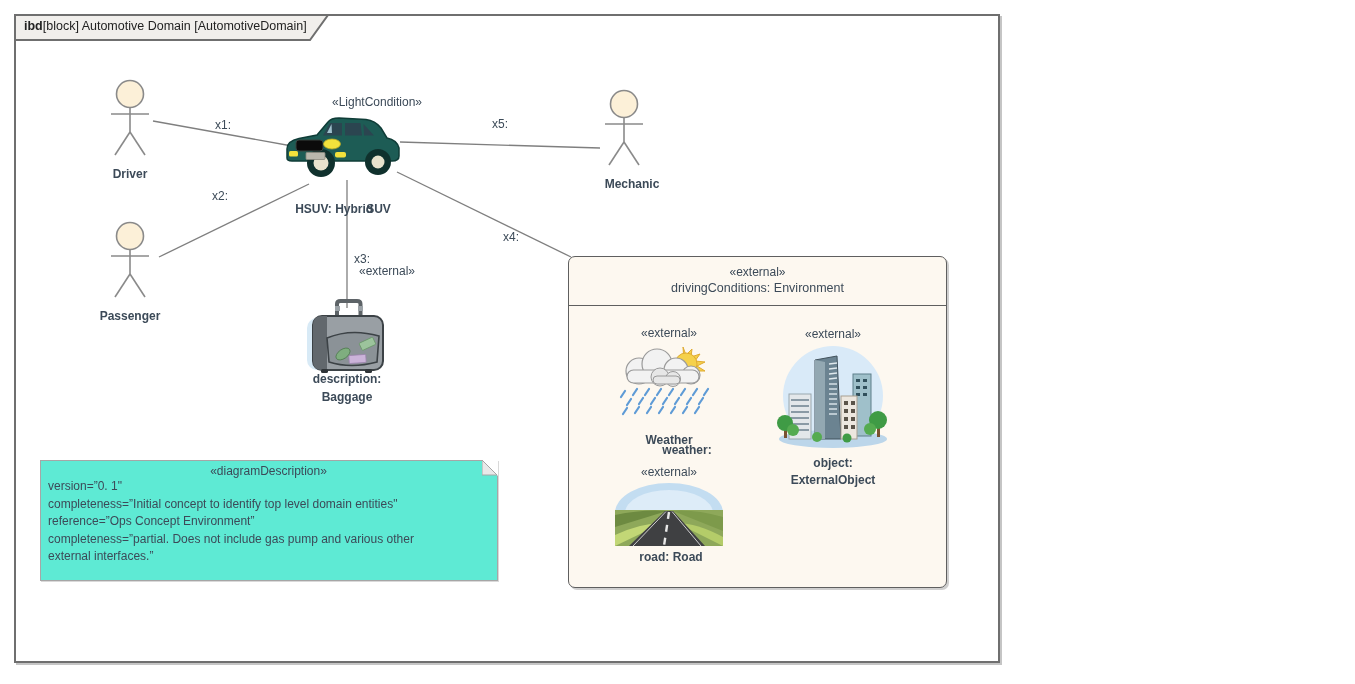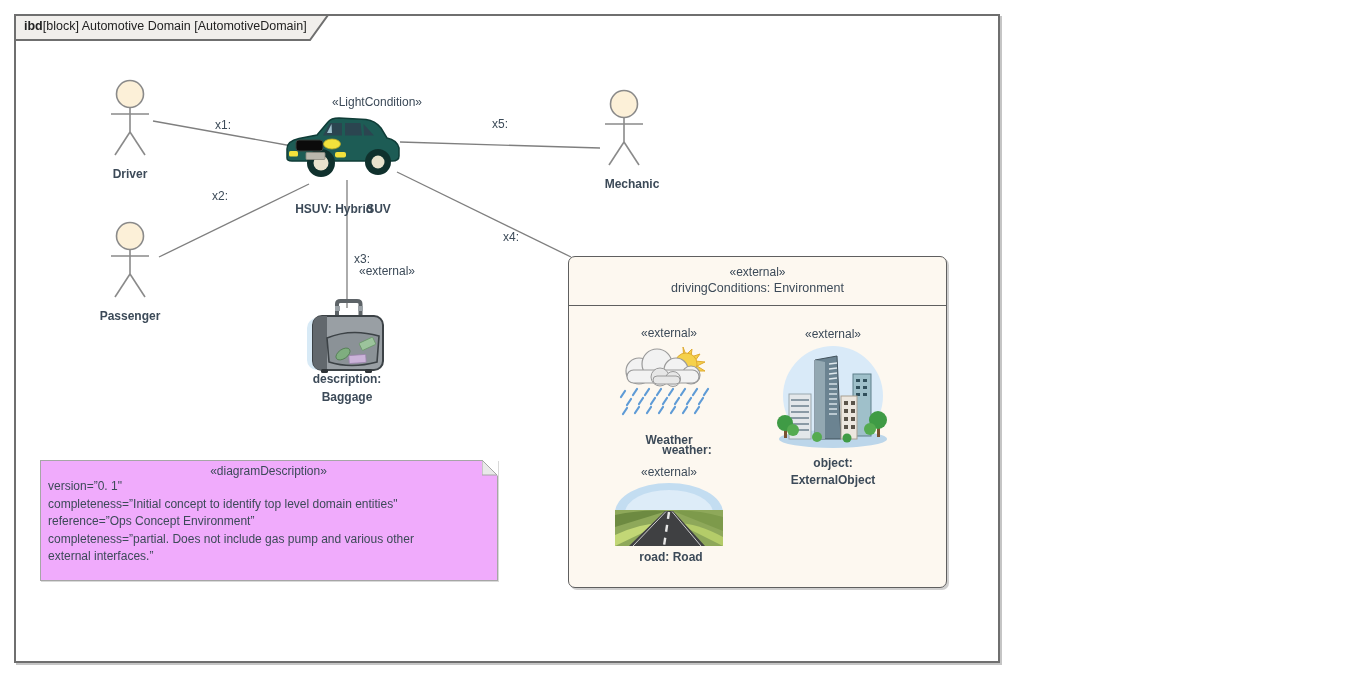--- a/index.html
+++ b/index.html
@@ -35,21 +35,21 @@
     background:var(--env-fill);border:1.5px solid #5f5f5f;border-radius:7px;
     box-shadow:2px 2px 0 rgba(160,160,160,.5);}
   .env-head{position:absolute;left:0;top:0;width:100%;height:49px;
     border-bottom:1.5px solid #5f5f5f;text-align:center;padding-top:8px;}
   .env-head .st{font-size:12px;color:var(--text);}
   .env-head .ti{font-size:12.5px;font-weight:normal;color:var(--text);margin-top:2px;}
   .env .lbl{font-size:12px;}
 
   
   .note{position:absolute;left:40px;top:460px;width:458px;height:121px;
-    background:#f0abfc;border:1px solid #a6a6a6;box-shadow:1px 1px 0 rgba(180,180,180,.5);
+    background:#5eead4;border:1px solid #a6a6a6;box-shadow:1px 1px 0 rgba(180,180,180,.5);
     padding:3px 8px 0 7px;}
   .note-fold{position:absolute;right:-1px;top:-1px;}
   .note-title{text-align:center;font-size:12px;color:var(--text);}
   .note-line{font-size:12px;color:var(--text);line-height:17.5px;white-space:nowrap;}
 
   svg{display:block;}
 </style>
 </head>
 <body>
 

